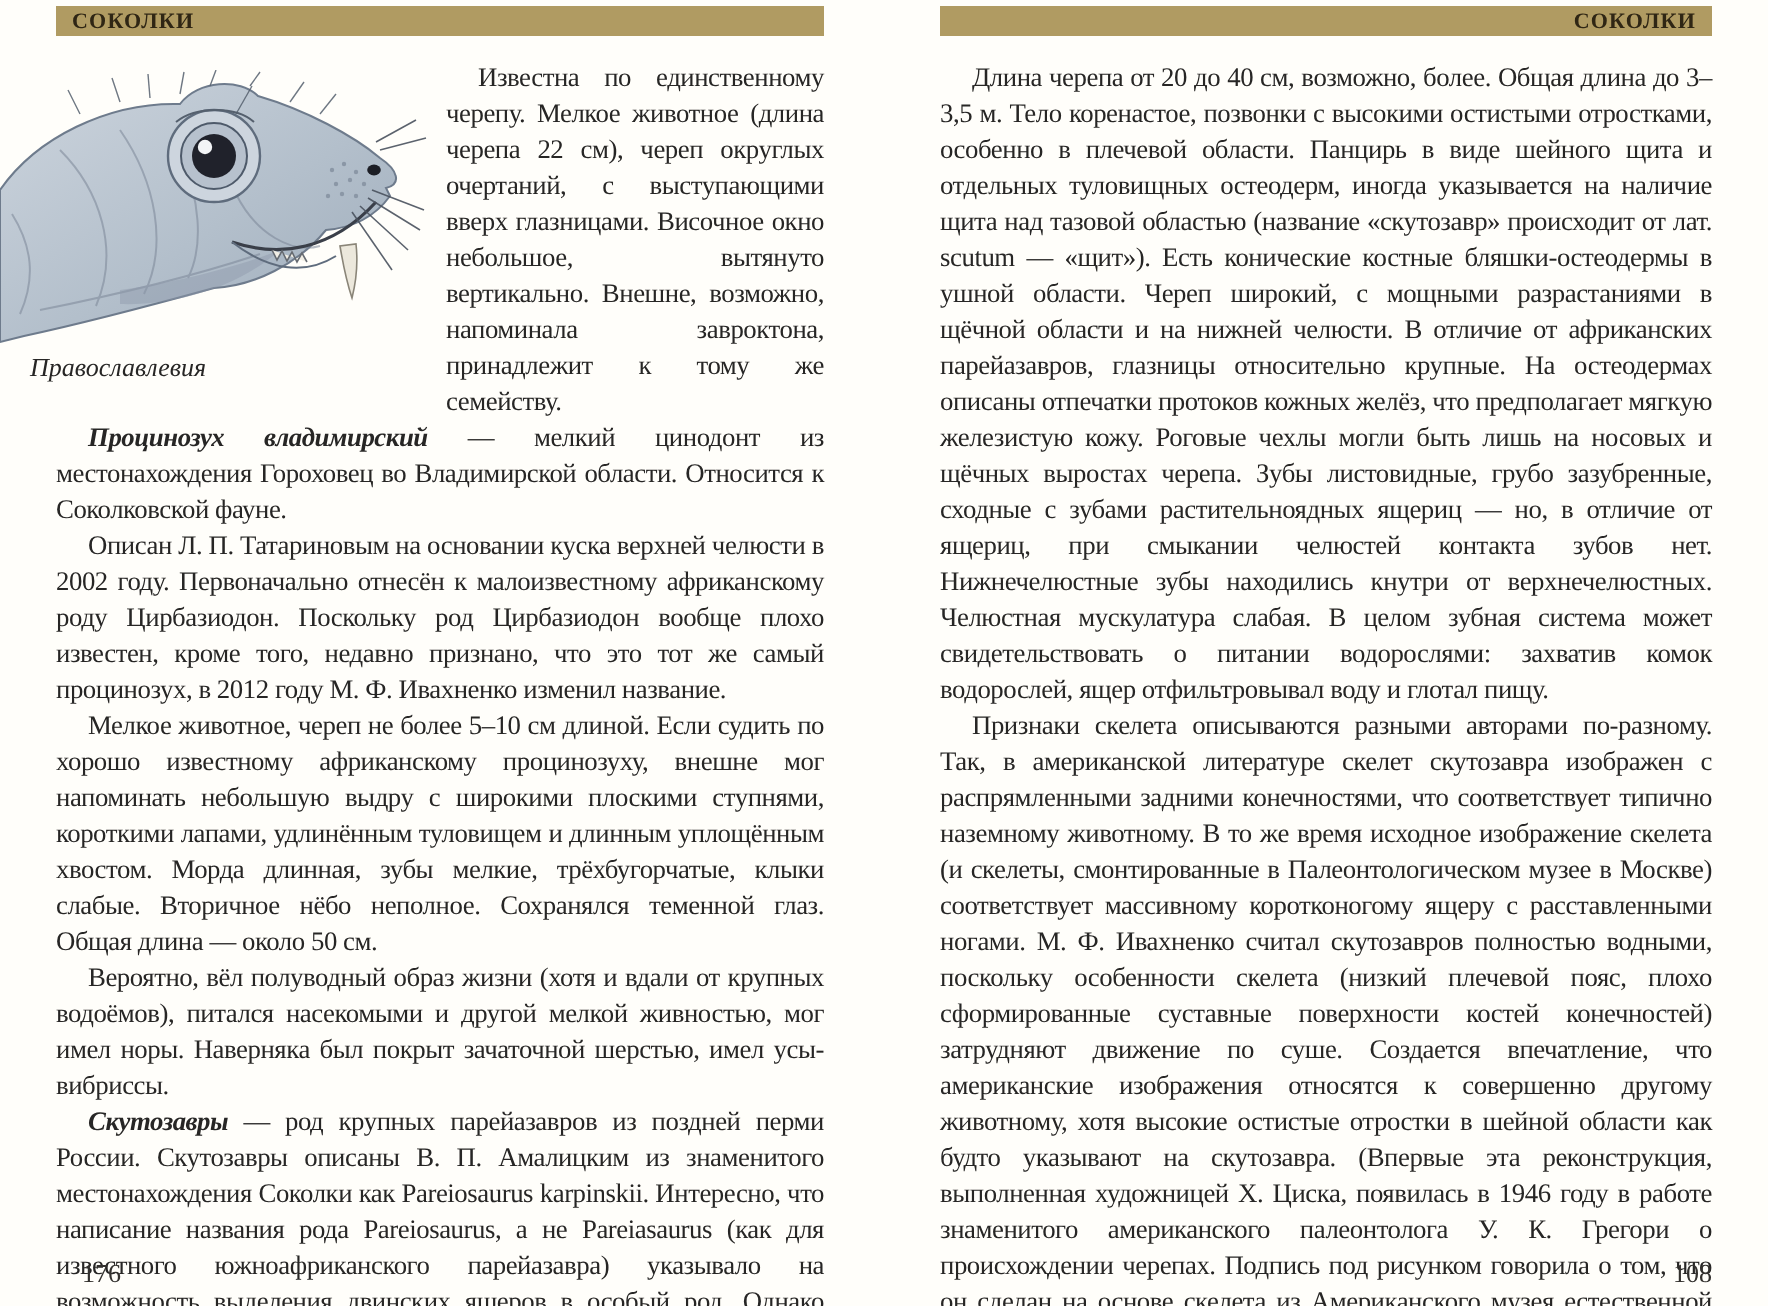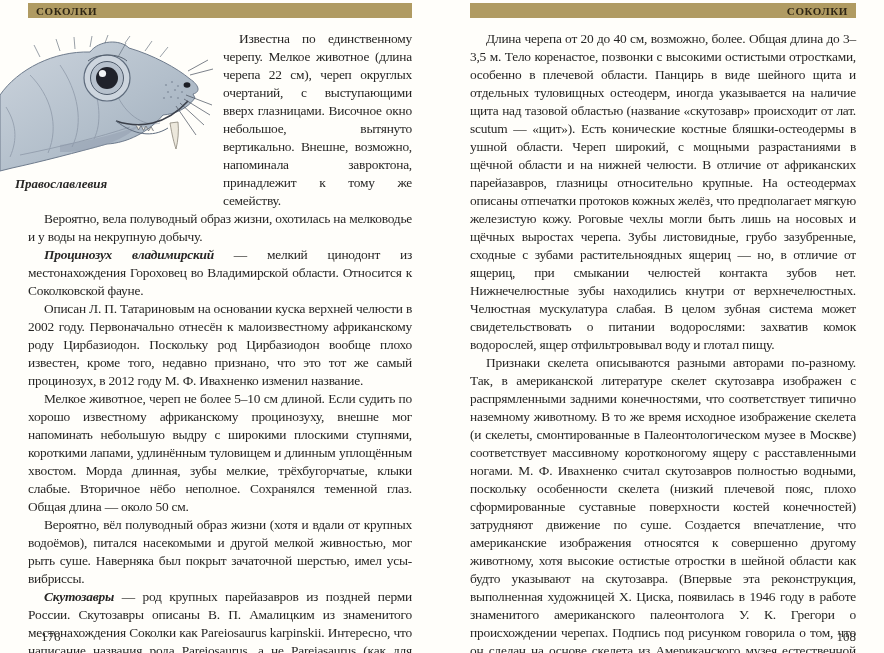--- a/index.html
+++ b/index.html
@@ -36,21 +36,20 @@
     text-align:justify;
     hyphens:auto;-webkit-hyphens:auto;
   }
   .para{margin:0;text-indent:16px;}
   .seg-lead{font-weight:bold;font-style:italic;}
   .seg-italic{}
   .figure{
     float:left;
     width:215px;
     margin:5px 8px 2px -28px;
-    font-weight:bold;
   }
   .figure svg{display:block;width:215px;height:138px;}
   .fig-caption{
     padding-left:15px;margin-top:3px;
     font-style:italic;font-size:13px;letter-spacing:0;
     text-align:left;text-indent:0;line-height:16px;
   }
   .page-number{
     position:absolute;bottom:8px;
     font-size:13px;letter-spacing:0;color:#33312e;margin-left:13px;
@@ -134,25 +133,24 @@
               <path d="M125,8 L130,1"></path>
             <path d="M145,16 L152,6"></path>
               <path d="M160,22 L168,12"></path>
               <path d="M118,22 L126,8"></path>
           </g>
         </svg>
         <div class="fig-caption">Православлевия</div>
       </div>
 
       <p class="para"><span>Известна по единственному черепу. Мелкое животное (длина черепа 22 см), череп округлых очертаний, с выступающими вверх глазницами. Височное окно небольшое, вытянуто вертикально. Внешне, возможно, напоминала завроктона, принадлежит к тому же семейству.</span></p>
-      <p class="para"><span>Вероятно, вела полуводный образ жизни, охотилась на мелководье и у воды на некрупную добычу.</span></p>
       <p class="para"><span class="seg-lead">Процинозух владимирский</span><span> — мелкий цинодонт из местонахождения Гороховец во Владимирской области. Относится к Соколковской фауне.</span></p>
       <p class="para"><span>Описан Л. П. Татариновым на основании куска верхней челюсти в 2002 году. Первоначально отнесён к малоизвестному африканскому роду Цирбазиодон. Поскольку род Цирбазиодон вообще плохо известен, кроме того, недавно признано, что это тот же самый процинозух, в 2012 году М. Ф. Ивахненко изменил название.</span></p>
       <p class="para"><span>Мелкое животное, череп не более 5–10 см длиной. Если судить по хорошо известному африканскому процинозуху, внешне мог напоминать небольшую выдру с широкими плоскими ступнями, короткими лапами, удлинённым туловищем и длинным уплощённым хвостом. Морда длинная, зубы мелкие, трёхбугорчатые, клыки слабые. Вторичное нёбо неполное. Сохранялся теменной глаз. Общая длина — около 50 см.</span></p>
-      <p class="para"><span>Вероятно, вёл полуводный образ жизни (хотя и вдали от крупных водоёмов), питался насекомыми и другой мелкой живностью, мог рыть суше. Наверняка был покрыт зачаточной шерстью, имел усы-вибриссы.</span></p>
+      <p class="para"><span>Вероятно, вёл полуводный образ жизни (хотя и вдали от крупных водоёмов), питался насекомыми и другой мелкой живностью, мог имел норы. Наверняка был покрыт зачаточной шерстью, имел усы-вибриссы.</span></p>
       <p class="para"><span class="seg-lead">Скутозавры</span><span> — род крупных парейазавров из поздней перми России. Скутозавры описаны В. П. Амалицким из знаменитого местонахождения Соколки как </span><span class="seg-italic">Pareiosaurus karpinskii</span><span>. Интересно, что написание названия рода </span><span class="seg-italic">Pareiosaurus</span><span>, а не </span><span class="seg-italic">Pareiasaurus</span><span> (как для известного южноафриканского парейазавра) указывало на возможность выделения двинских ящеров в особый род. Однако название </span></p>
     </div>
 
     <div class="page-number pn-left">176</div>
   </div>
 
   <div class="page right">
     <div class="header-bar hb-right">
       <span>СОКОЛКИ</span>
     </div>

